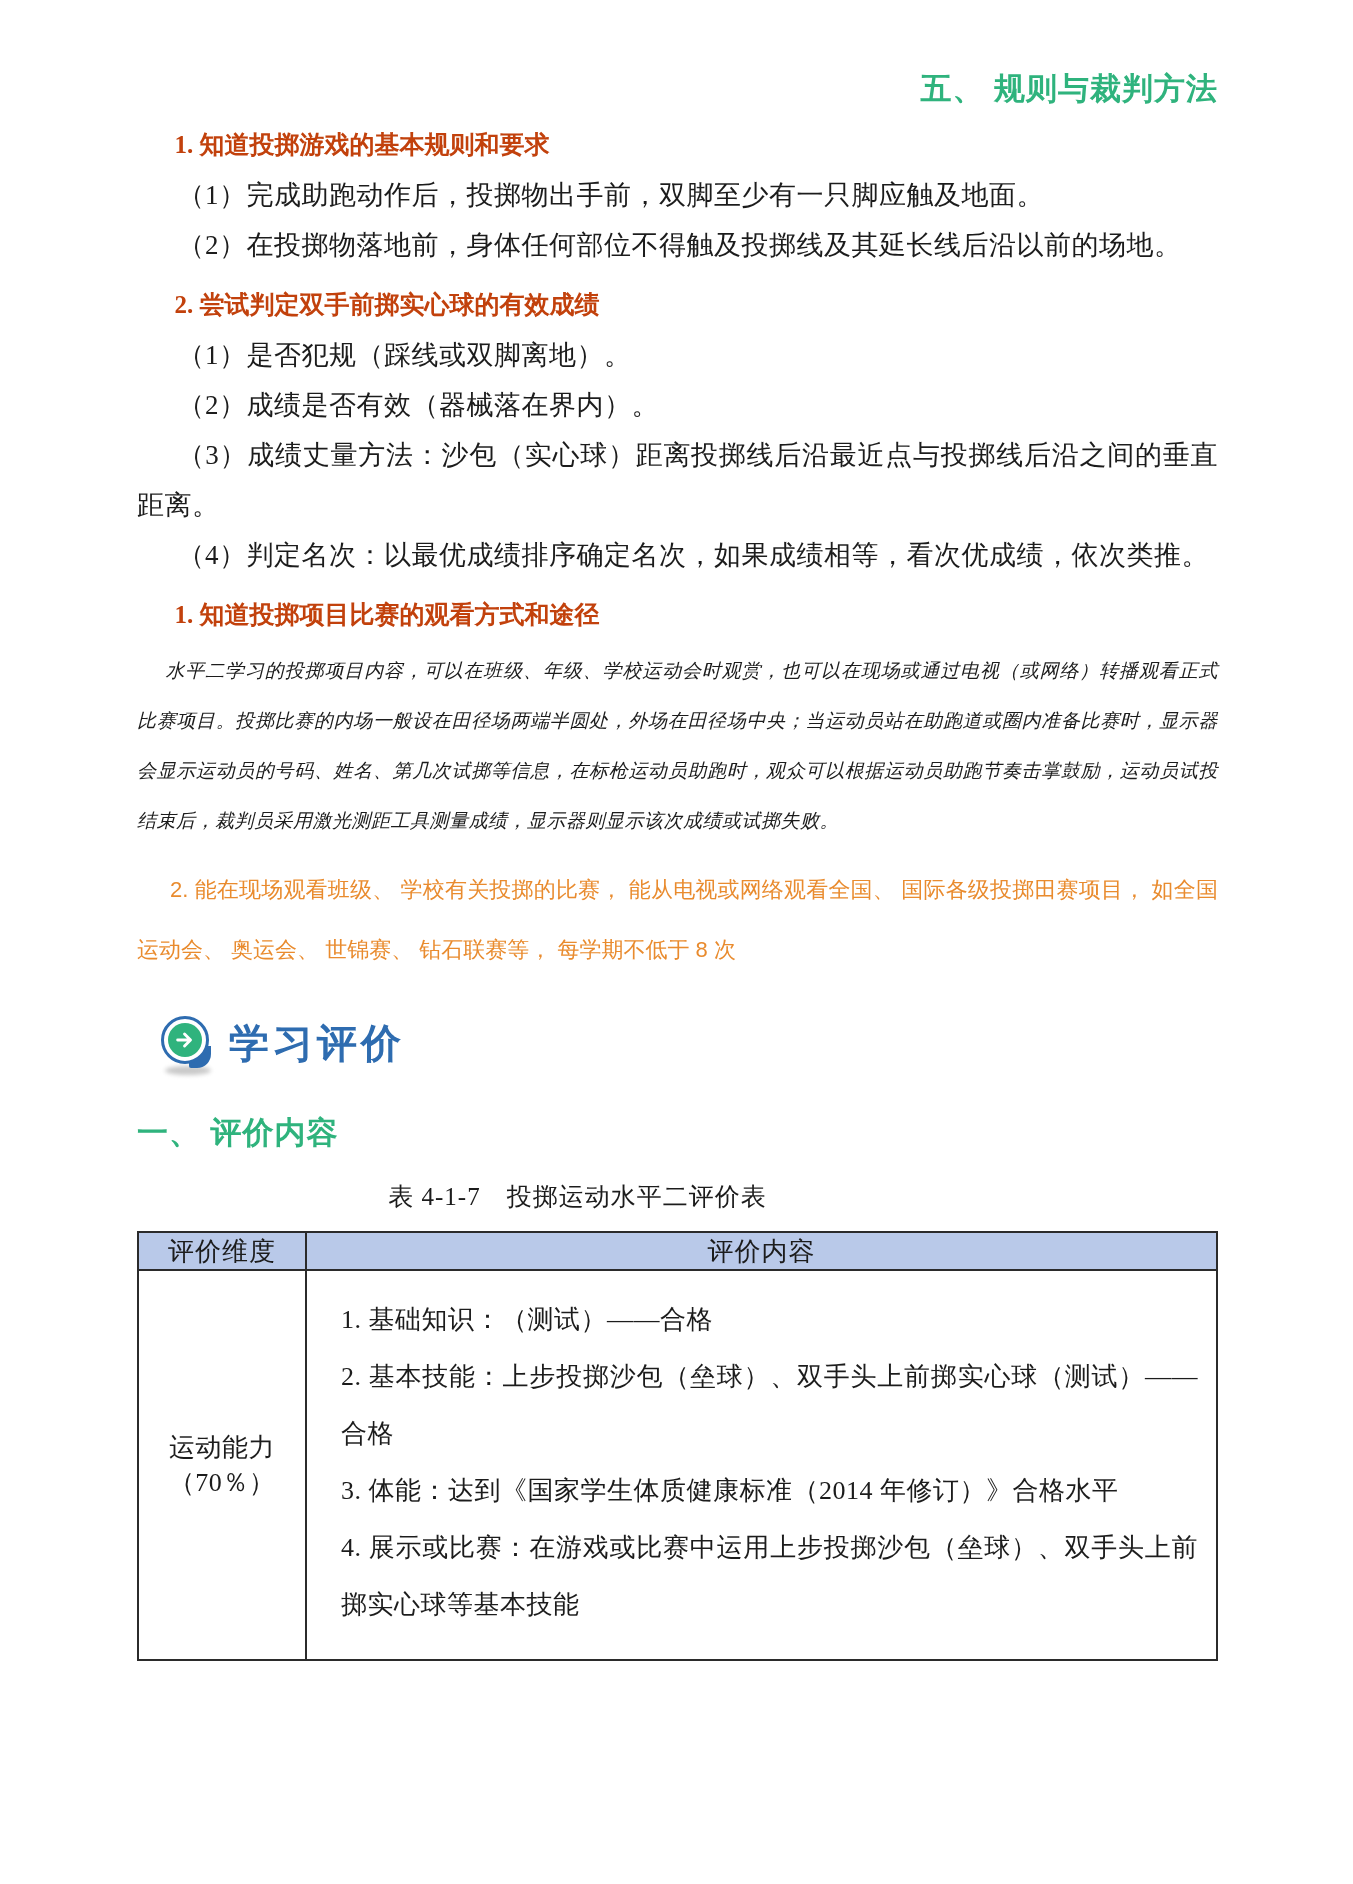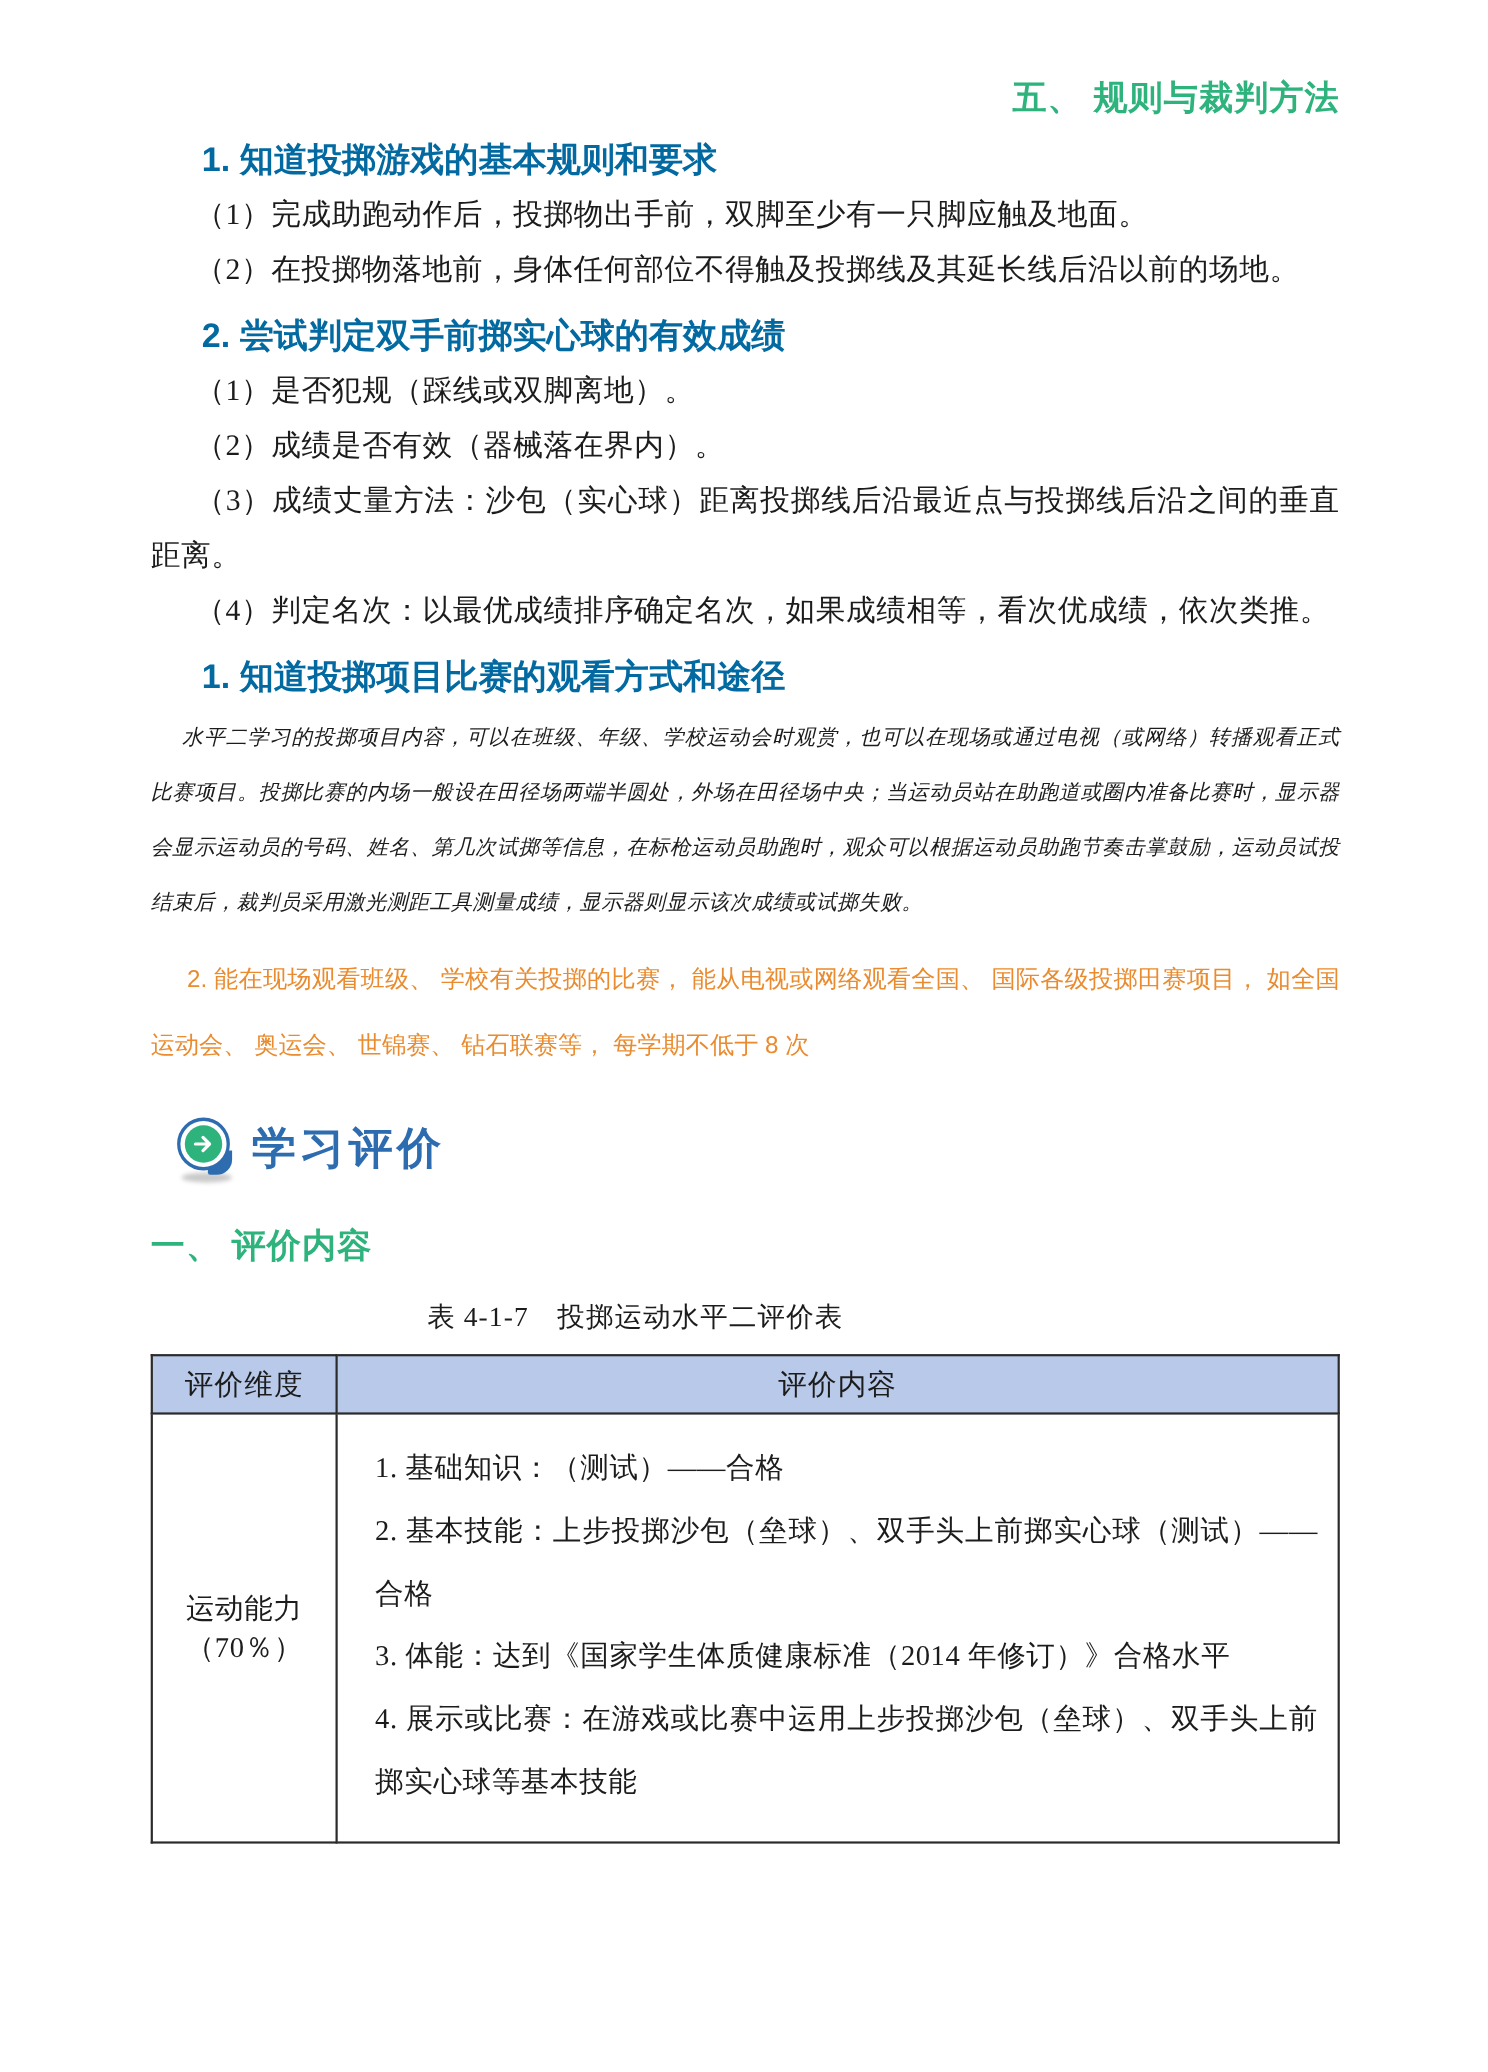--- a/index.html
+++ b/index.html
@@ -21,24 +21,24 @@
     font-size: 31px;
     color: #2fb37d;
     letter-spacing: 1px;
   }
   .h-five { margin-top: 68px; text-align: right; }
   .h-six  { margin-top: 16px; margin-bottom: 6px; }
   .h-one  { margin-top: 30px; }
 
   
   .sub-heading {
-    font-family: Liberation Sans, sans-serif;
+    font-family: Liberation Serif, serif;
     font-weight: bold;
-    font-size: 31px;
-    color: #0369a1;
+    font-size: 25px;
+    color: #c2410c;
     text-indent: 1.5em;
     line-height: 50px;
     margin-top: 10px;
   }
 
   
   .body-item {
     font-size: 27px;
     line-height: 50px;
     text-indent: 1.5em;
@@ -122,21 +122,21 @@
     width: 1081px;
     margin-top: 18px;
     border-collapse: collapse;
     table-layout: fixed;
   }
   .eval-table th, .eval-table td { border: 2px solid #2b2b2b; }
   .eval-table th {
     background: #b9c9e9;
     font-weight: normal;
     font-size: 26px;
-    height: 53px;
+    height: 38px;
     text-align: center;
     letter-spacing: 1px;
   }
   .col-dim { width: 168px; }
   .eval-table td { vertical-align: middle; }
   .cell-dimension {
     text-align: center;
     font-size: 26px;
     letter-spacing: 0.5px;
   }

